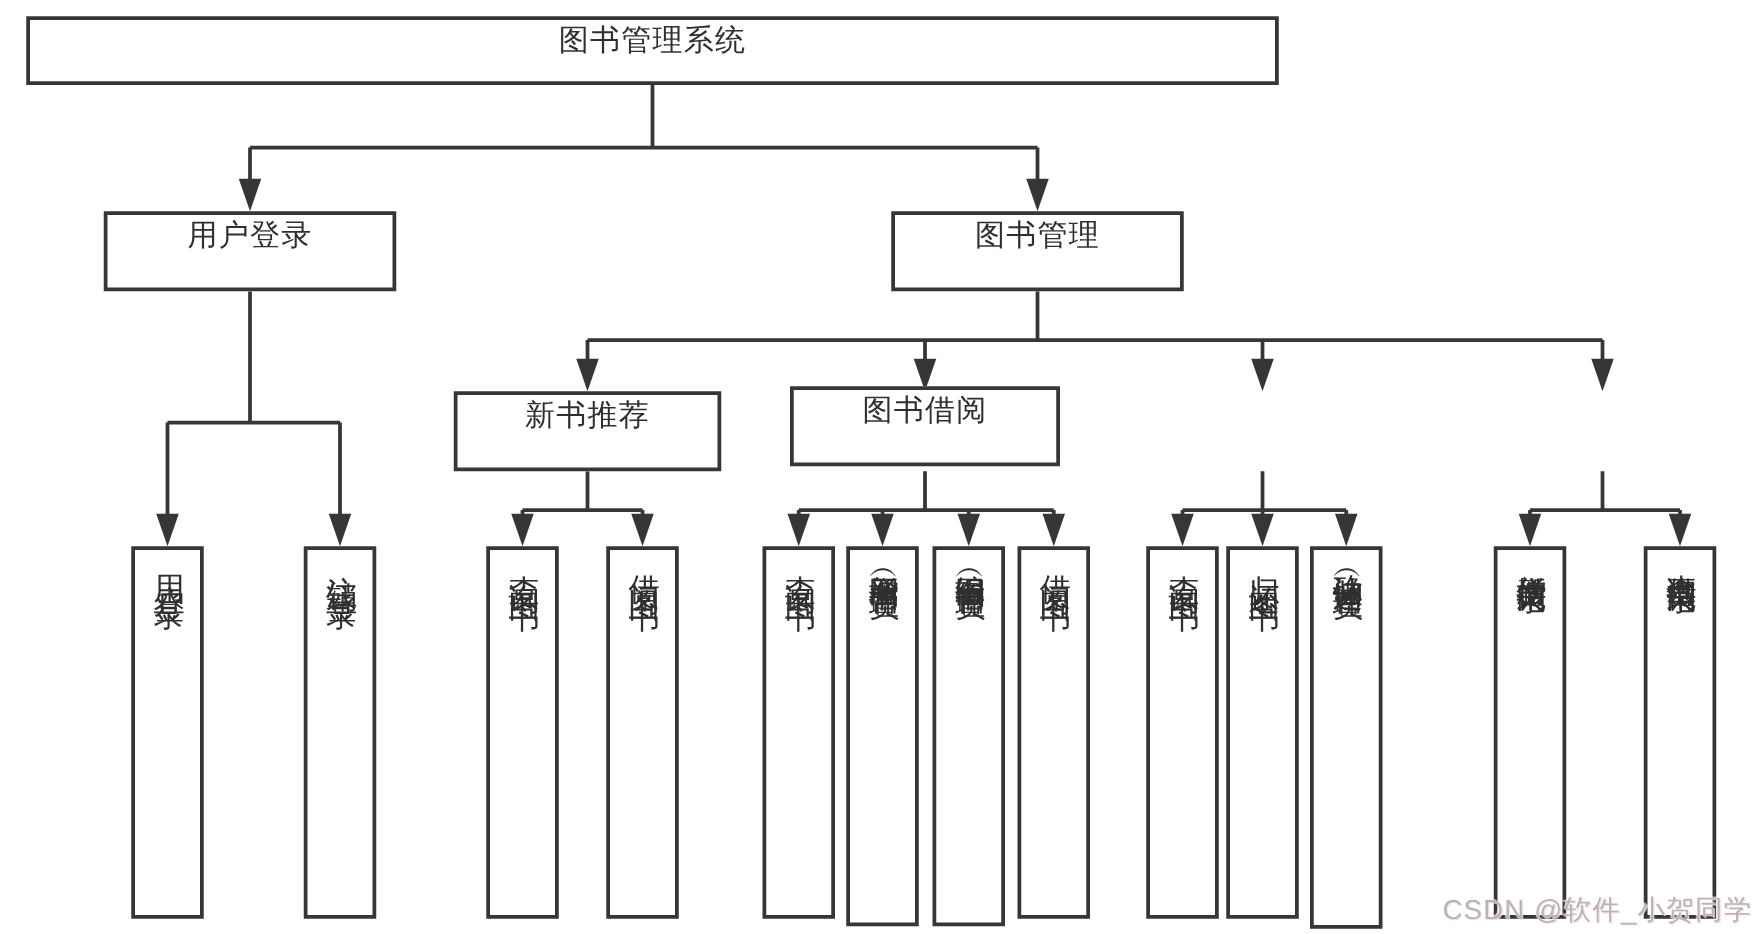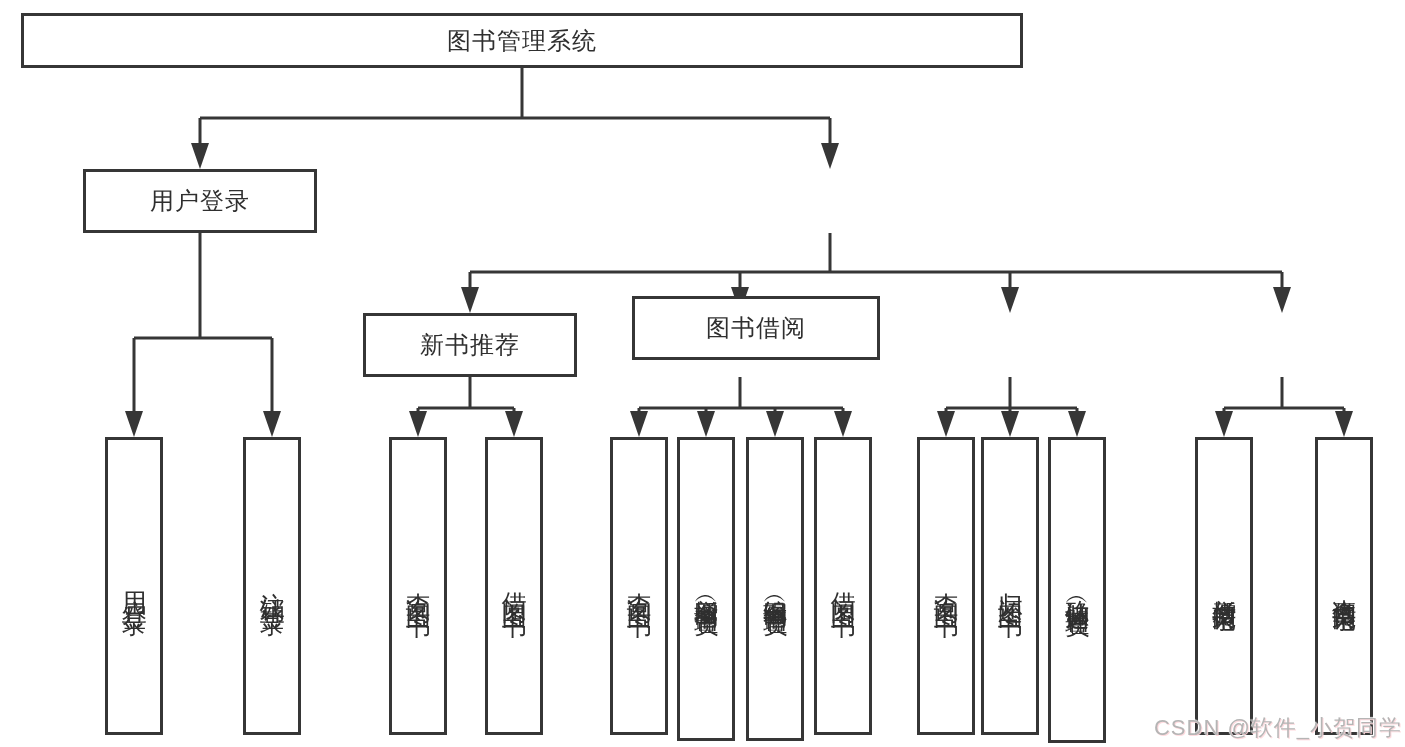--- a/index.html
+++ b/index.html
@@ -11,21 +11,21 @@
   *{margin:0;padding:0;box-sizing:border-box;}
   html,body{background:var(--bg);}
   body{
     font-family:"Liberation Sans","DejaVu Sans",sans-serif;
     width:1405px;height:747px;position:relative;overflow:hidden;
   }
   .canvas{position:absolute;left:0;top:0;width:1405px;height:747px;background:var(--bg);}
   svg.connectors{position:absolute;left:0;top:0;width:1405px;height:747px;}
   .node{
     position:absolute;background:#ffffff;border:3px solid var(--line);
-    display:flex;align-items:center;justify-content:center;
+    display:flex;align-items:flex-start;justify-content:center;
     color:var(--text);
   }
   .node.h{font-size:24px;letter-spacing:1px;}
   .node.v span{
     writing-mode:vertical-rl;text-orientation:mixed;
     font-size:25px;letter-spacing:7px;line-height:1.1;
   }
   .node.v.admin span{font-size:24px;letter-spacing:2px;}
   .watermark{
     position:absolute;right:3px;bottom:4px;
@@ -72,25 +72,28 @@
     </g>
   </svg>
 
   <div class="node h" style="left:21px;top:13px;width:1002px;height:55px">
     <span>图书管理系统</span>
   </div>
 
   <div class="node h" style="left:83px;top:169px;width:234px;height:64px">
     <span>用户登录</span>
   </div>
+  <div class="node h" style="left:713px;top:169px;width:234px;height:64px">
+    <span>图书管理</span>
+  </div>
 
   <div class="node h" style="left:363px;top:313px;width:214px;height:64px">
     <span>新书推荐</span>
   </div>
-  <div class="node h" style="left:632px;top:296px;width:248px;height:64px">
+  <div class="node h" style="left:632px;top:309px;width:216px;height:64px">
     <span>图书借阅</span>
   </div>
 
   <div class="node v" style="left:105px;top:437px;width:58px;height:298px">
     <span>用户登录</span>
   </div>
   <div class="node v" style="left:243px;top:437px;width:58px;height:298px">
     <span>注销登录</span>
   </div>
 

